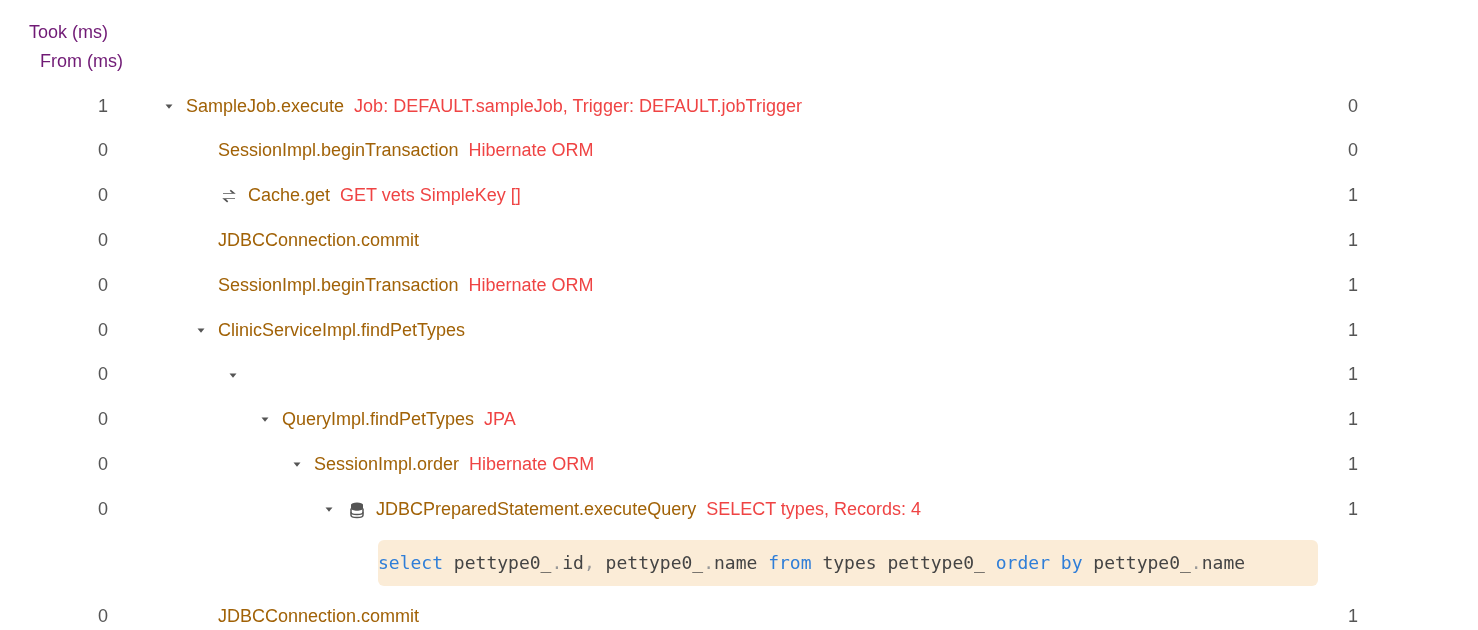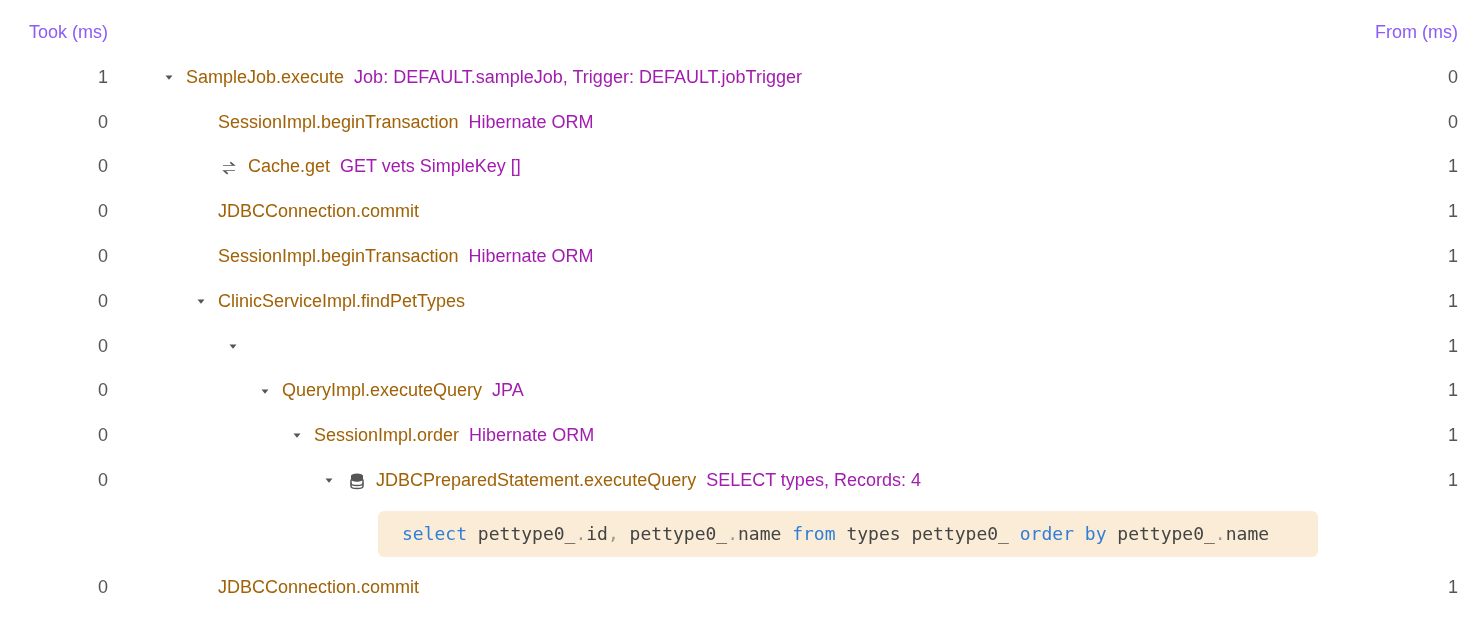--- a/index.html
+++ b/index.html
@@ -23,28 +23,29 @@
     font-weight: 400;
     flex-shrink: 0;
   }
   .col-content {
     flex: 1;
     display: flex;
     align-items: flex-start;
   }
   .col-from {
     width: 130px;
-    text-align: right;
+    text-align: left;
     padding-left: 20px;
     font-weight: 400;
     flex-shrink: 0;
   }
   .header {
     font-weight: 700;
-    color: #8b5cf6;
+    color: #701a75;
+    flex-direction: column;
   }
   .chevron {
     display: inline-block;
     width: 18px;
     margin-right: 6px;
     cursor: pointer;
   }
   .chevron svg {
     width: 14px;
     height: 14px;
@@ -59,26 +60,26 @@
   .icon svg {
     width: 18px;
     height: 18px;
     vertical-align: middle;
   }
   .name {
     color: #a16207;
     margin-right: 10px;
   }
   .detail {
-    color: #a21caf;
+    color: #ef4444;
   }
   .sql-block {
     background: #fbecd7;
     border-radius: 6px;
-    padding: 8px 24px;
+    padding: 8px 0;
     font-family: "Menlo", "Consolas", monospace;
     font-size: 18px;
     line-height: 1.7;
     margin-left: 0;
   }
   .sql-kw { color: #2f7ed8; }
   .sql-punct { color: #999; }
   .sql-txt { color: #444; }
   .indent { display:inline-block; }
 </style>
@@ -164,21 +165,21 @@
       </div>
       <div class="col-from">1</div>
     </div>
     <div class="row">
       <div class="col-took">0</div>
       <div class="col-content">
         <span class="indent" style="width: 130px;"></span>
         <span class="chevron"><svg viewBox="0 0 16 16" fill="#555">
             <path d="M4 5 l4 5 l4 -5 z"></path>
           </svg></span>
-        <span class="name">QueryImpl.executeQuery</span>
+        <span class="name">QueryImpl.findPetTypes</span>
         <span class="detail">JPA</span>
       </div>
       <div class="col-from">1</div>
     </div>
     <div class="row">
       <div class="col-took">0</div>
       <div class="col-content">
         <span class="indent" style="width: 162px;"></span>
         <span class="chevron"><svg viewBox="0 0 16 16" fill="#555">
             <path d="M4 5 l4 5 l4 -5 z"></path>

